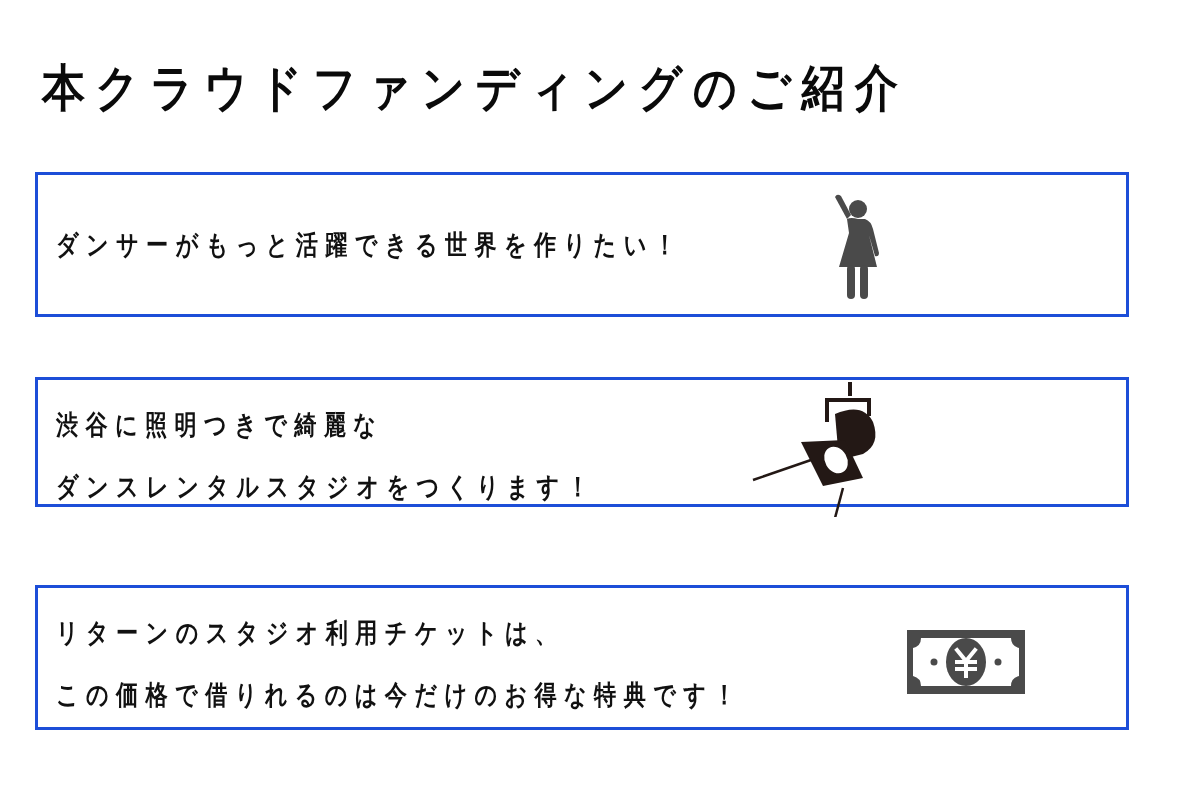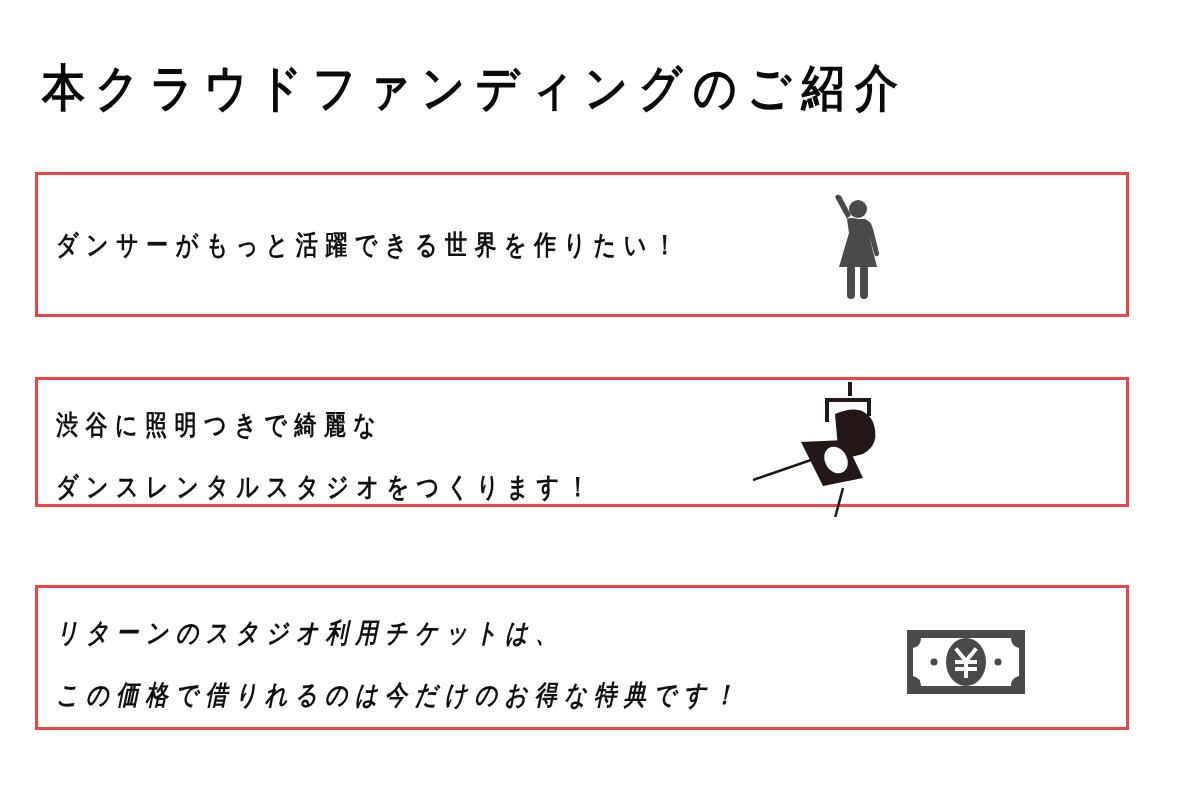--- a/index.html
+++ b/index.html
@@ -8,21 +8,21 @@
       font-family: "DejaVu Sans", sans-serif; color: #111111;
     }
     .title {
       position: absolute; left: 42px; top: 52px;
       font-size: 50px; font-weight: bold; letter-spacing: 12px; line-height: 72px;
       white-space: nowrap; color: #0a0a0a;
       transform: scaleX(0.86); transform-origin: left center;
     }
     .card {
       position: absolute; left: 35px; width: 1094px;
-      border: 3px solid #ef4444; box-sizing: border-box; background: #fff;
+      border: 3px solid #1d4ed8; box-sizing: border-box; background: #fff;
     }
     .card .text {
       position: absolute; left: 18px; font-weight: bold; font-size: 27px;
       letter-spacing: 9px; white-space: nowrap; color: #111;
       transform: scaleX(0.82); transform-origin: left center;
     }
     .card .text .line { display: block; }
     .icon { position: absolute; }
   </style>
 </head>
@@ -60,21 +60,21 @@
         <path d="M92 32 Q120 20 130 40 Q138 62 120 72 L96 78 Z" stroke="none"></path>
         <path d="M58 60 L102 58 L120 96 L80 104 Z" stroke="none"></path>
         <line x1="68" y1="78" x2="10" y2="98" stroke-width="2.5"></line>
         <line x1="100" y1="106" x2="92" y2="136" stroke-width="2.5"></line>
       </g>
       <ellipse cx="93" cy="78" rx="11" ry="14" transform="rotate(-30 93 78)" fill="#ffffff"></ellipse>
     </svg>
   </div>
 </div>
 
-<div class="card" style="top:585px;height:145px;font-style:italic;">
+<div class="card" style="top:585px;height:145px;">
   <div class="text" style="top:14px;line-height:62px;">
     <span class="line">リターンのスタジオ利用チケットは、</span>
     <span class="line">この価格で借りれるのは今だけのお得な特典です！</span>
   </div>
   <div class="icon" style="left:869px;top:42px;">
     <svg width="118" height="64" viewBox="0 0 118 64">
       <rect x="0" y="0" width="118" height="64" fill="#4a4a4a"></rect>
       <path d="M14 8 L104 8 Q104 16 112 18 L112 46 Q104 48 104 56 L14 56 Q14 48 6 46 L6 18 Q14 16 14 8 Z" fill="#ffffff"></path>
       <ellipse cx="59" cy="32" rx="20" ry="24" fill="#4a4a4a"></ellipse>
       <circle cx="27" cy="32" r="3.5" fill="#4a4a4a"></circle>

